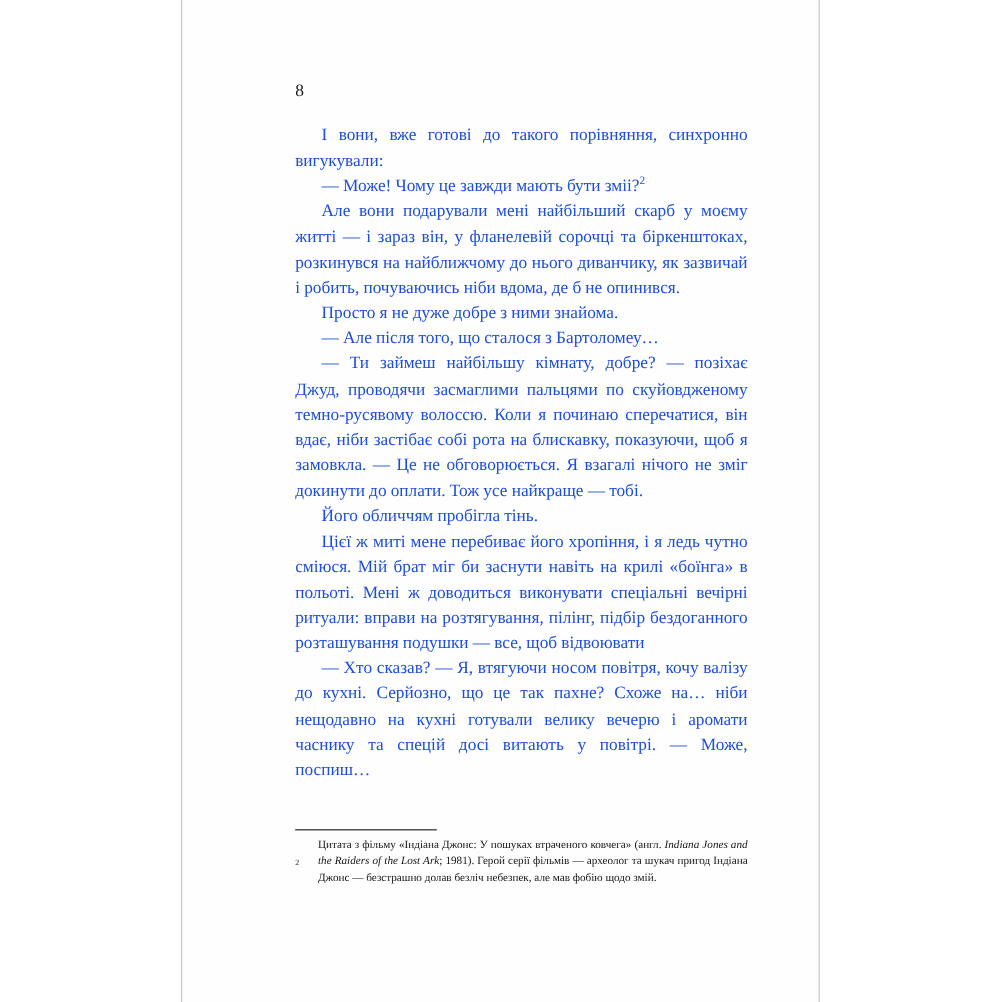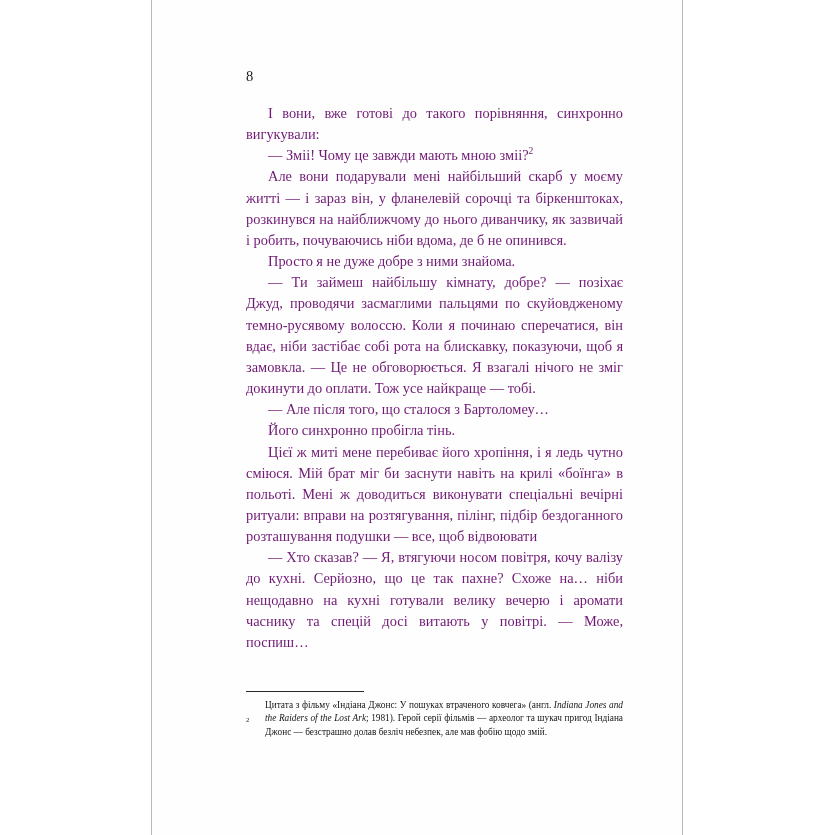--- a/index.html
+++ b/index.html
@@ -57,21 +57,21 @@
     top: 103px;
     width: 377px;
   }
 
   .para {
     margin: 0;
     text-align: justify;
     text-justify: inter-word;
     font-size: 14.4px;
     line-height: 21.15px;
-    color: #701a75;
+    color: #1d4ed8;
     text-indent: 22px;
     hyphens: manual;
     word-spacing: -0.1px;
   }
 
   sup.fn-ref {
     font-size: 9.5px;
     vertical-align: super;
     line-height: 0;
   }
@@ -124,32 +124,32 @@
   <div class="page-edge right"></div>
 
   <div class="page">
 
     <div class="page-number">8</div>
 
     <div class="text-block">
 
       <p class="para">І вони, вже готові до такого порівняння, синхронно вигукували:</p>
 
-      <p class="para"><span>— Зміі! Чому це завжди мають мною зміі?</span><sup class="fn-ref">2</sup></p>
+      <p class="para"><span>— Може! Чому це завжди мають бути зміі?</span><sup class="fn-ref">2</sup></p>
 
 
       <p class="para">Але вони подарували мені найбільший скарб у моєму житті — і зараз він, у фланелевій сорочці та біркенштоках, розкинувся на найближчому до нього диванчику, як зазвичай і робить, почуваючись ніби вдома, де б не опинився.</p>
 
       <p class="para">Просто я не дуже добре з ними знайома.</p>
 
+      <p class="para">— Але після того, що сталося з Бартоломеу…</p>
+
       <p class="para">— Ти займеш найбільшу кімнату, добре? — позіхає Джуд, проводячи засмаглими пальцями по скуйовдженому темно-русявому волоссю. Коли я починаю сперечатися, він вдає, ніби застібає собі рота на блискавку, показуючи, щоб я замовкла. — Це не обговорюється. Я взагалі нічого не зміг докинути до оплати. Тож усе найкраще — тобі.</p>
 
-      <p class="para">— Але після того, що сталося з Бартоломеу…</p>
-
-      <p class="para">Його синхронно пробігла тінь.</p>
+      <p class="para">Його обличчям пробігла тінь.</p>
 
 
       <p class="para">Цієї ж миті мене перебиває його хропіння, і я ледь чутно сміюся. Мій брат міг би заснути навіть на крилі «боїнга» в польоті. Мені ж доводиться виконувати спеціальні вечірні ритуали: вправи на розтягування, пілінг, підбір бездоганного розташування подушки — все, щоб відвоювати</p>
 
       <p class="para">— Хто сказав? — Я, втягуючи носом повітря, кочу валізу до кухні. Серйозно, що це так пахне? Схоже на… ніби нещодавно на кухні готували велику вечерю і аромати часнику та спецій досі витають у повітрі. — Може, поспиш…</p>
 
     </div>
 
     <div class="footnote-area">
       <div class="footnote-rule"></div>

